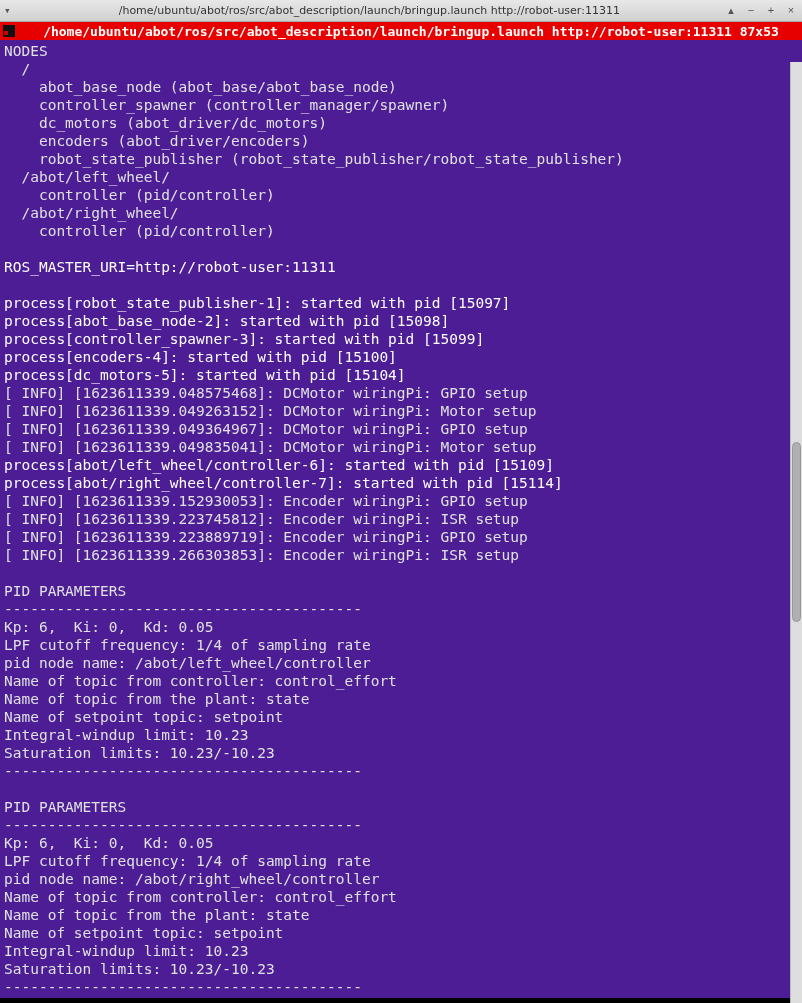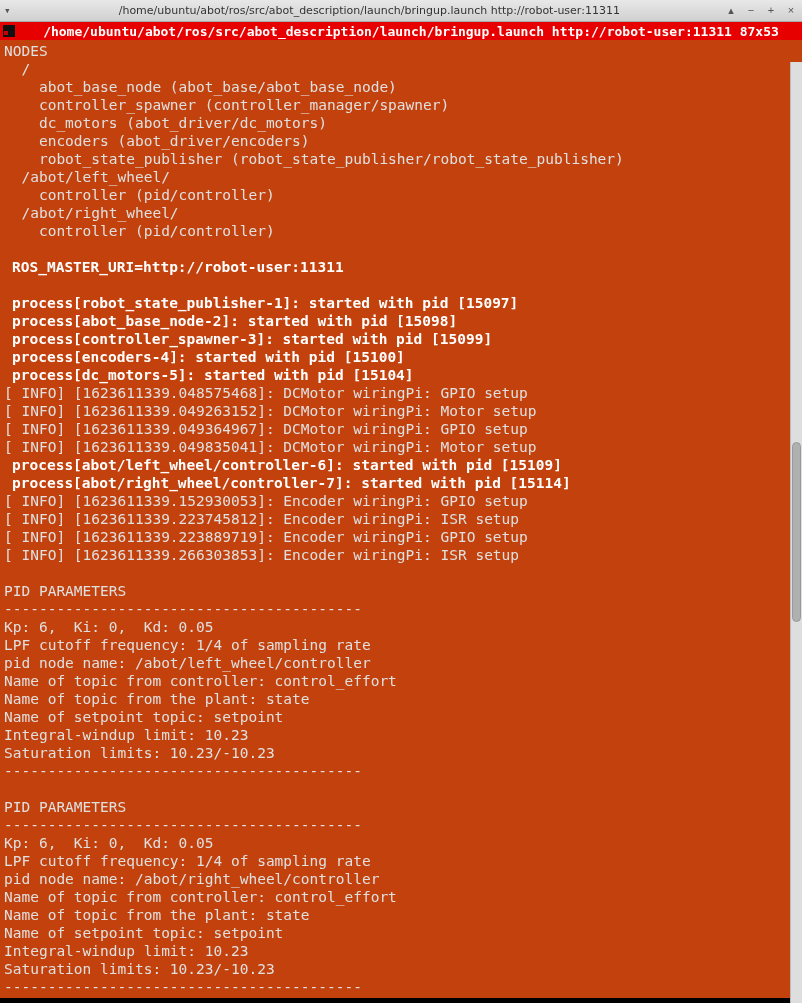--- a/index.html
+++ b/index.html
@@ -61,30 +61,30 @@
       align-items: center;
       justify-content: center;
     }
     .terminal-tab-bar .tab-label {
       flex: 1;
       text-align: center;
       white-space: nowrap;
       overflow: hidden;
     }
     .terminal-body {
-      background: #c2410c;
+      background: #4c1d95;
       color: #e0e0e0;
       font-size: 14.5px;
       line-height: 18px;
       padding: 2px 4px;
       white-space: pre;
       font-weight: normal;
       letter-spacing: 0px;
     }
-    .terminal-body .bold { font-weight: bold; color: #fff; margin-left: 8px; }
+    .terminal-body .bold { font-weight: normal; color: #fff; }
     .scrollbar-track {
       position: absolute;
       right: 0;
       top: 40px;
       bottom: 0;
       width: 12px;
       background: #dedede;
       border-left: 1px solid #bbb;
     }
     .scrollbar-thumb {

